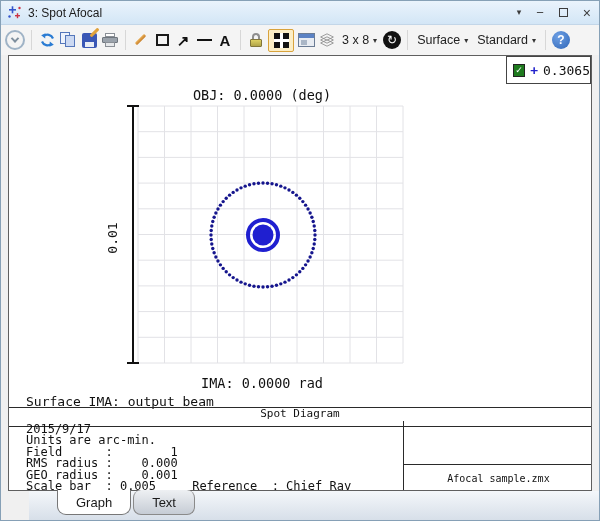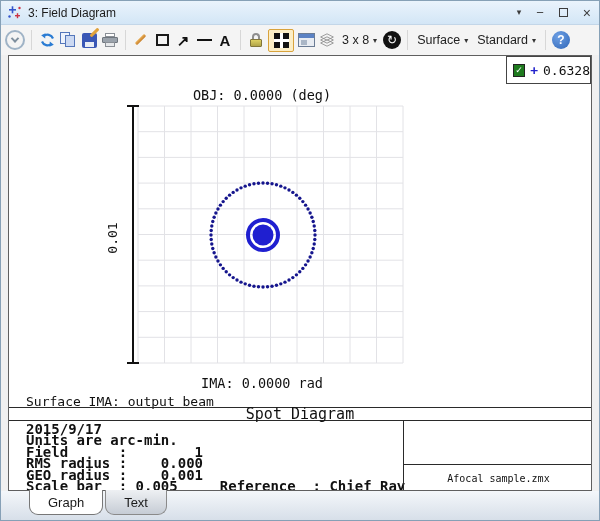--- a/index.html
+++ b/index.html
@@ -64,49 +64,49 @@
 
   .legend { position:absolute; top:0; right:0; width:85px; height:28px; border:1px solid #444; background:#fff; display:flex; align-items:center; gap:5px; padding-left:6px; z-index:3; }
   .legend .cb { width:13px; height:13px; background:#1e7a1e; border:1px solid #222; color:#fff; font-size:9px; display:flex; align-items:center; justify-content:center; line-height:1; }
   .legend .plus { color:#2222cc; font-family:"DejaVu Sans Mono", monospace; font-weight:bold; font-size:13px; line-height:1; }
   .legend .wl { font-family:"DejaVu Sans Mono", monospace; font-size:13px; color:#111; }
 
   .plot-svg { position:absolute; left:0; top:0; }
 
   .surface-label { position:absolute; left:17px; top:338px; font-family:"DejaVu Sans Mono", monospace; font-size:13px; color:#111; white-space:pre; }
 
-  .band { position:absolute; left:0; right:0; top:351px; height:14px; border-top:1px solid #2a2a2a; border-bottom:1px solid #2a2a2a; text-align:center; font-family:"DejaVu Sans Mono", monospace; font-size:15px; color:#111; line-height:12px; }
-
-  .info-pre { position:absolute; left:17px; top:368px; font-family:"DejaVu Sans Mono", monospace; font-size:14px; line-height:11.4px; color:#111; white-space:pre;font-weight:bold; }
+  .band { position:absolute; left:0; right:0; top:351px; height:20px; border-top:1px solid #2a2a2a; border-bottom:1px solid #2a2a2a; text-align:center; font-family:"DejaVu Sans Mono", monospace; font-size:11px; color:#111; line-height:12px; }
+
+  .info-pre { position:absolute; left:17px; top:368px; font-family:"DejaVu Sans Mono", monospace; font-size:12px; line-height:11.4px; color:#111; white-space:pre; }
 
   .vdiv { position:absolute; left:394px; top:365px; width:1px; height:71px; background:#2a2a2a; }
   .hdiv-right { position:absolute; left:394px; top:408px; width:190px; height:1px; background:#2a2a2a; }
   .config-box { position:absolute; left:395px; top:409px; width:189px; height:27px; display:flex; flex-direction:column; align-items:center; justify-content:center; font-family:"DejaVu Sans Mono", monospace; font-size:10px; line-height:11.5px; color:#111; }
 
   
-  .tabbar { height:29px; background:linear-gradient(#f4f7fa,#d7dfe9); display:flex; align-items:flex-start; padding-left:28px; position:relative; }
+  .tabbar { height:29px; background:linear-gradient(#f4f7fa,#d7dfe9); display:flex; align-items:flex-start; padding-left:28px; position:relative;margin-left:28px; }
   .tab { position:relative; top:-1px; height:25px; display:flex; align-items:center; justify-content:center; font-size:13px; color:#1a1a1a; border:1px solid #8a8a8a; border-top:none; border-radius:0 0 9px 9px; padding:0 18px; cursor:default; }
   .tab.active { background:#fff; z-index:2; border-color:#777; }
-  .tab.inactive { background:linear-gradient(#eef0f3,#c6ccd5); margin-left:2px; }
+  .tab.inactive { background:linear-gradient(#eef0f3,#c6ccd5); margin-left:2px;border-radius:8px; }
 </style>
 </head>
 <body>
 
 <div class="window">
 
   <div class="titlebar">
     <svg class="app-icon" viewBox="0 0 15 15">
       <rect x="2" y="4" width="7" height="1.6" fill="#3355cc"></rect>
       <rect x="4.7" y="1.3" width="1.6" height="7" fill="#3355cc"></rect>
       <rect x="8" y="10" width="5" height="1.4" fill="#cc3344"></rect>
       <rect x="9.8" y="8.2" width="1.4" height="5" fill="#cc3344"></rect>
       <circle cx="12.5" cy="3" r="1.2" fill="#cc3344"></circle>
       <circle cx="2.5" cy="11.5" r="1.2" fill="#3355cc"></circle>
     </svg>
-    <span class="title-text">3: Field Diagram</span>
+    <span class="title-text">3: Spot Afocal</span>
     <div class="win-controls">
       <span class="glyph" style="font-size:9px">▾</span>
       <span class="glyph" style="font-size:13px">−</span>
       <span class="maxbox"></span>
       <span class="glyph" style="font-size:14px">×</span>
     </div>
   </div>
 
   <div class="toolbar">
     <div class="tb-btn round-btn">
@@ -205,21 +205,21 @@
         <span class="help-btn">?</span>
       </div>
   </div>
 
   <div class="content">
     <div class="panel">
 
       <div class="legend">
         <span class="cb">✓</span>
         <span class="plus">+</span>
-        <span class="wl">0.6328</span>
+        <span class="wl">0.3065</span>
       </div>
 
       <svg id="plot" class="plot-svg" width="584" height="351" viewBox="0 0 584 351">
           <line x1="129" y1="50" x2="129" y2="307" stroke="#e2e2e6" stroke-width="1"></line>
           <line x1="155.5" y1="50" x2="155.5" y2="307" stroke="#e2e2e6" stroke-width="1"></line>
           <line x1="182" y1="50" x2="182" y2="307" stroke="#e2e2e6" stroke-width="1"></line>
           <line x1="208.5" y1="50" x2="208.5" y2="307" stroke="#e2e2e6" stroke-width="1"></line>
           <line x1="235" y1="50" x2="235" y2="307" stroke="#e2e2e6" stroke-width="1"></line>
           <line x1="261.5" y1="50" x2="261.5" y2="307" stroke="#e2e2e6" stroke-width="1"></line>
           <line x1="288" y1="50" x2="288" y2="307" stroke="#e2e2e6" stroke-width="1"></line>

